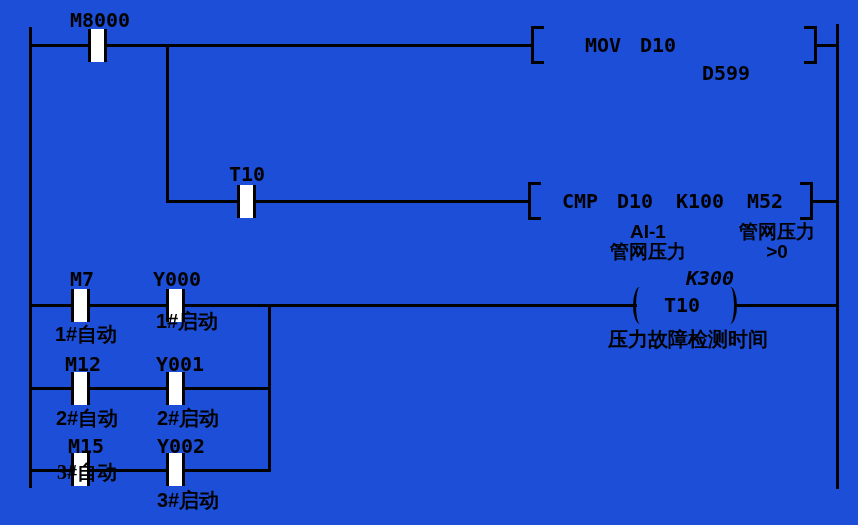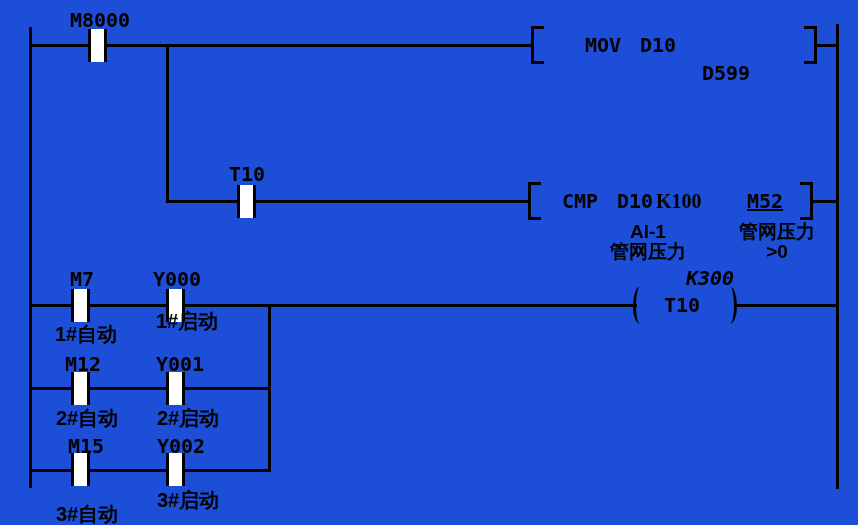--- a/index.html
+++ b/index.html
@@ -61,22 +61,22 @@
   <div class="bracket br" style="left:804px; top:26px;"></div>
 
   <div class="tag" style="left:247px; top:163px;">T10</div>
   <div class="contact" style="left:237px; top:185px;">
     <div class="cbar l"></div>
     <div class="cbar r"></div>
   </div>
   <div class="bracket bl" style="left:528px; top:182px;"></div>
   <div class="tok" style="left:562px; top:190px;">CMP</div>
   <div class="tok" style="left:617px; top:190px;">D10</div>
-  <div class="tok" style="left:656px; top:190px;font-family:Liberation Serif, serif;">K100</div>
-  <div class="tok" style="left:747px; top:190px;text-decoration:underline;">M52</div>
+  <div class="tok" style="left:676px; top:190px;">K100</div>
+  <div class="tok" style="left:747px; top:190px;">M52</div>
   <div class="bracket br" style="left:800px; top:182px;"></div>
 
   <div class="cblock" style="left:648px; top:222px;">
     <div>AI-1</div>
     <div>管网压力</div>
   </div>
   <div class="cblock" style="left:777px; top:222px;">
     <div>管网压力</div>
     <div>&gt;0</div>
   </div>
@@ -110,21 +110,22 @@
   <div class="tag" style="left:82px; top:435px;padding-left:8px;">M15</div>
   <div class="tag" style="left:181px; top:435px;">Y002</div>
   <div class="contact" style="left:71px; top:453px;">
     <div class="cbar l"></div>
     <div class="cbar r"></div>
   </div>
   <div class="contact" style="left:166px; top:453px;">
     <div class="cbar l"></div>
     <div class="cbar r"></div>
   </div>
-  <div class="cmt" style="left:87px; top:503px;">3#自动</div>
+  <div class="cmt" style="left:87px; top:461px;font-family:Liberation Serif, serif;">3#自动</div>
   <div class="cmt" style="left:188px; top:489px;">3#启动</div>
 
   <div class="tag" style="left:710px; top:267px;font-style:italic;">K300</div>
   <div class="paren pl" style="left:633px; top:287px;"></div>
   <div class="tag" style="left:682px; top:294px;">T10</div>
   <div class="paren pr" style="left:723px; top:287px;"></div>
+  <div class="cmt" style="left:688px; top:328px;">压力故障检测时间</div>
 
 </div>
 
 </body></html>

